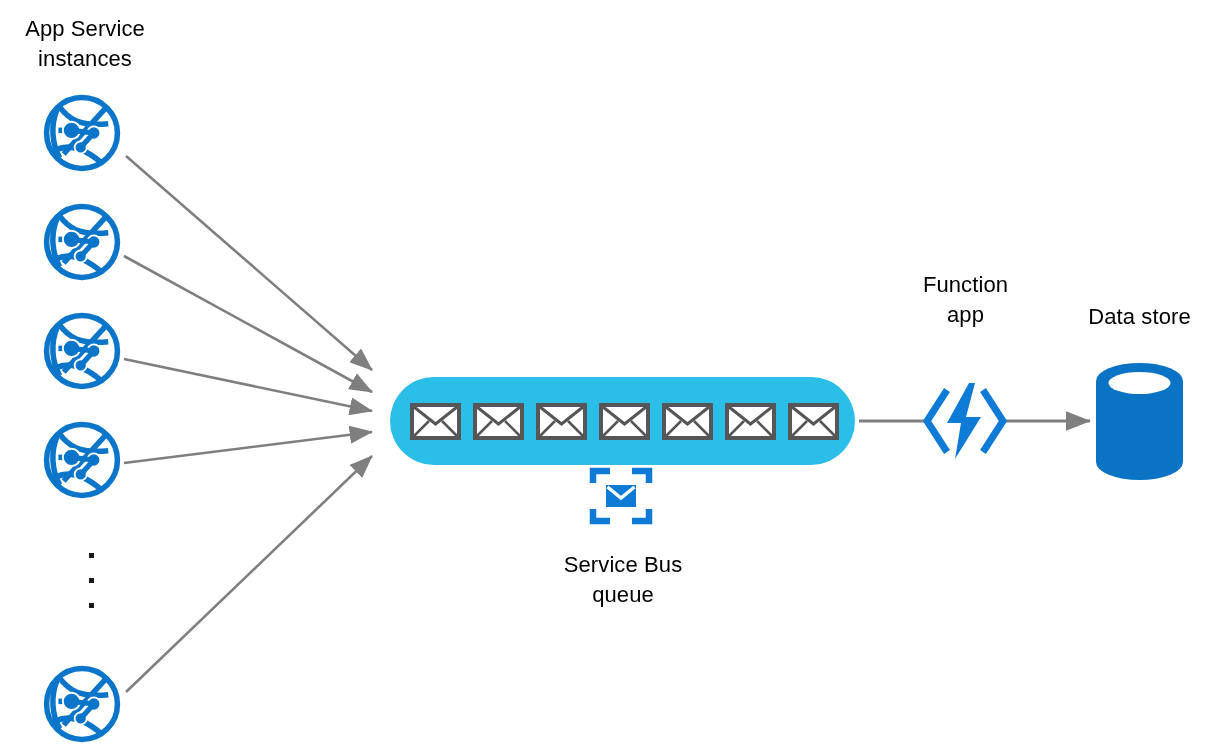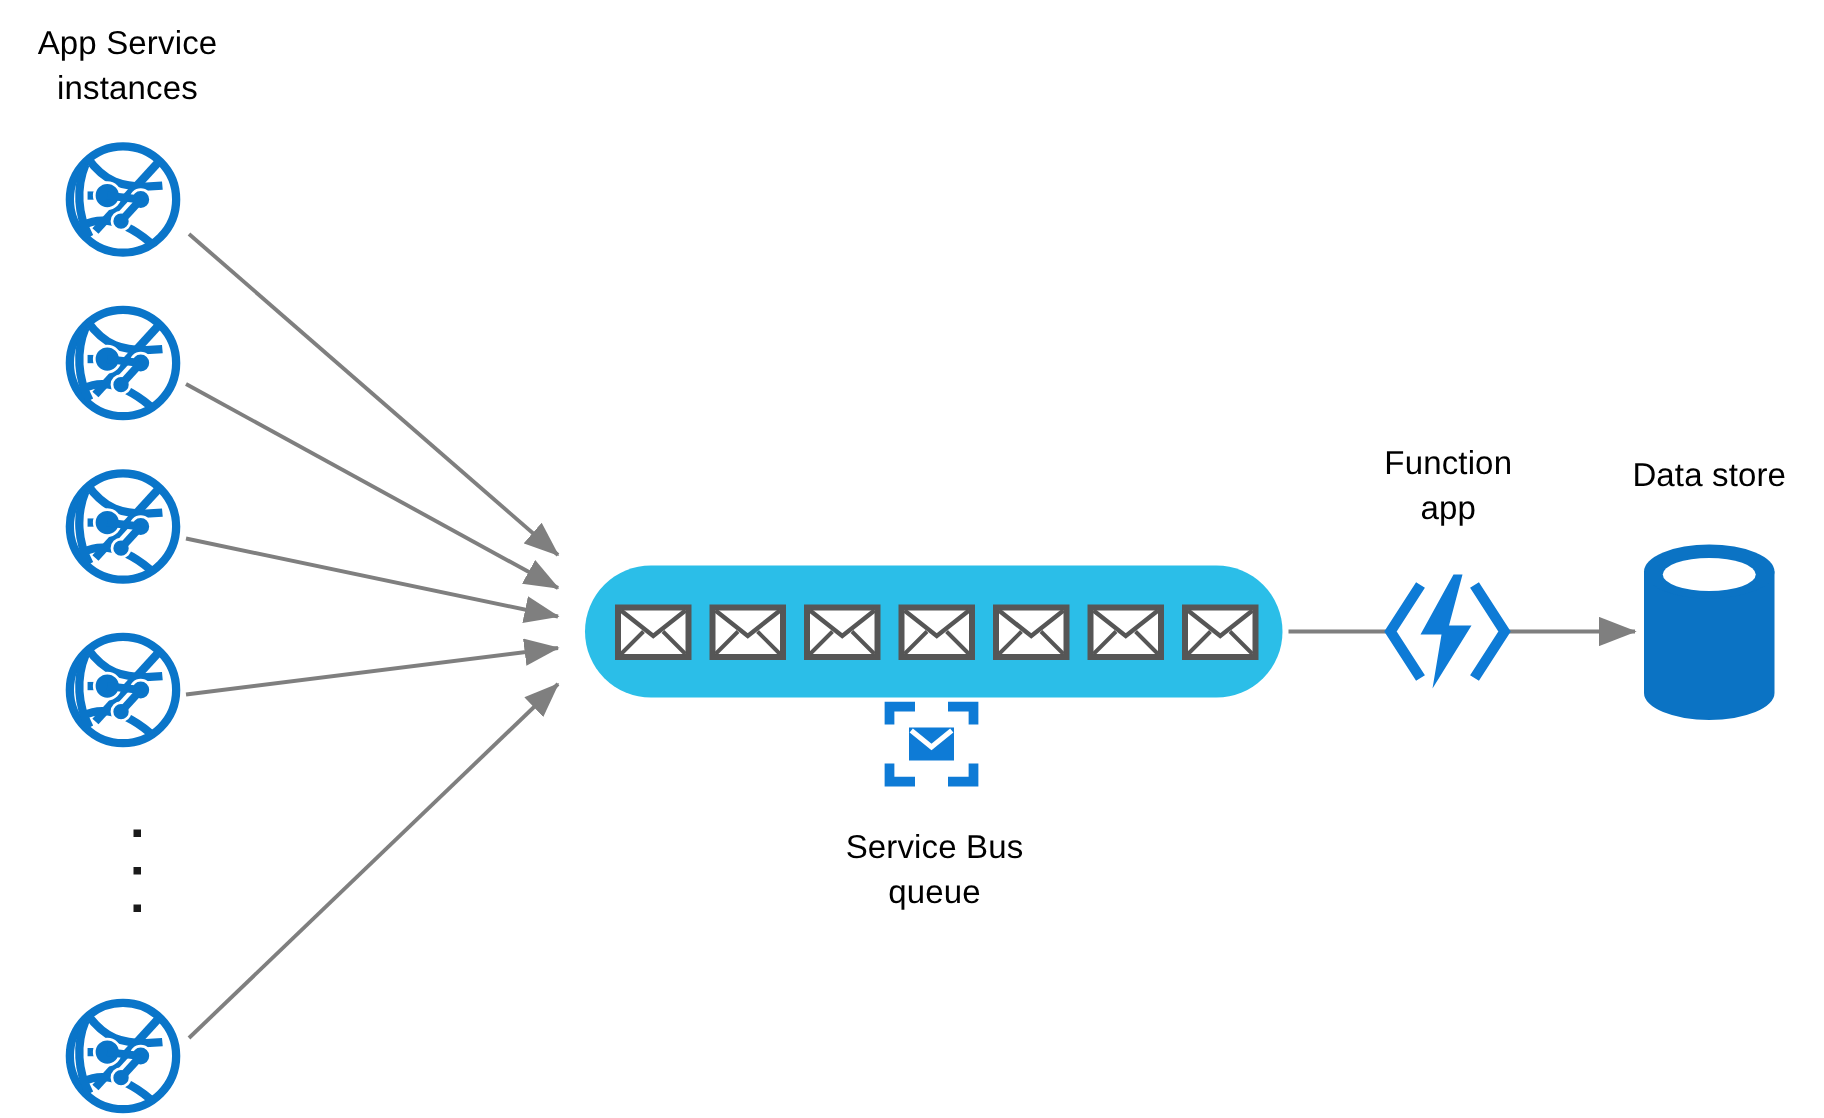--- a/index.html
+++ b/index.html
@@ -51,21 +51,21 @@
 <body>
 
 <div id="diagram-root">
 
   <div class="label" style="left:0px; top:14px; width:170px;">App Service
 instances</div>
 
   <div class="label" style="left:533px; top:550px; width:180px;">Service Bus
 queue</div>
 
-  <div class="label" style="left:888px; top:294px; width:155px;text-align:center;">Function
+  <div class="label" style="left:888px; top:270px; width:155px;text-align:center;">Function
 app</div>
 
   <div class="label" style="left:1052px; top:302px; width:175px;">Data store</div>
 
   <svg id="edges-layer" viewBox="0 0 1216 745" width="1216" height="745">
     <defs>
       <marker id="arrowhead" markerWidth="9" markerHeight="7" refX="8.6" refY="3.5" orient="auto" markerUnits="strokeWidth">
         <path d="M0,0 L9,3.5 L0,7 z" fill="#7F7F7F"></path>
       </marker>
     </defs>

